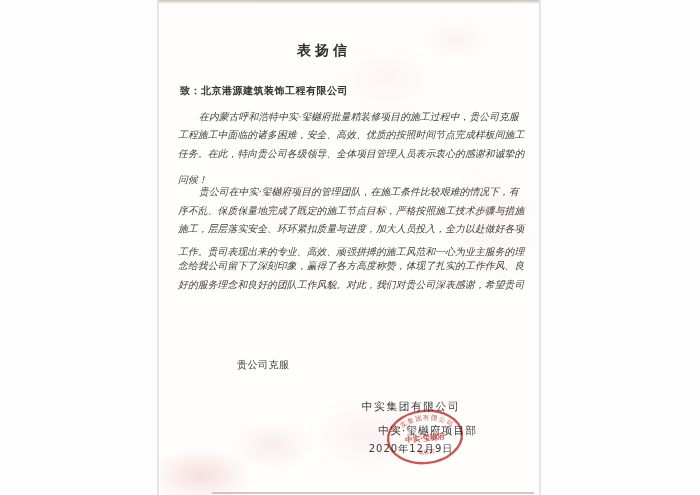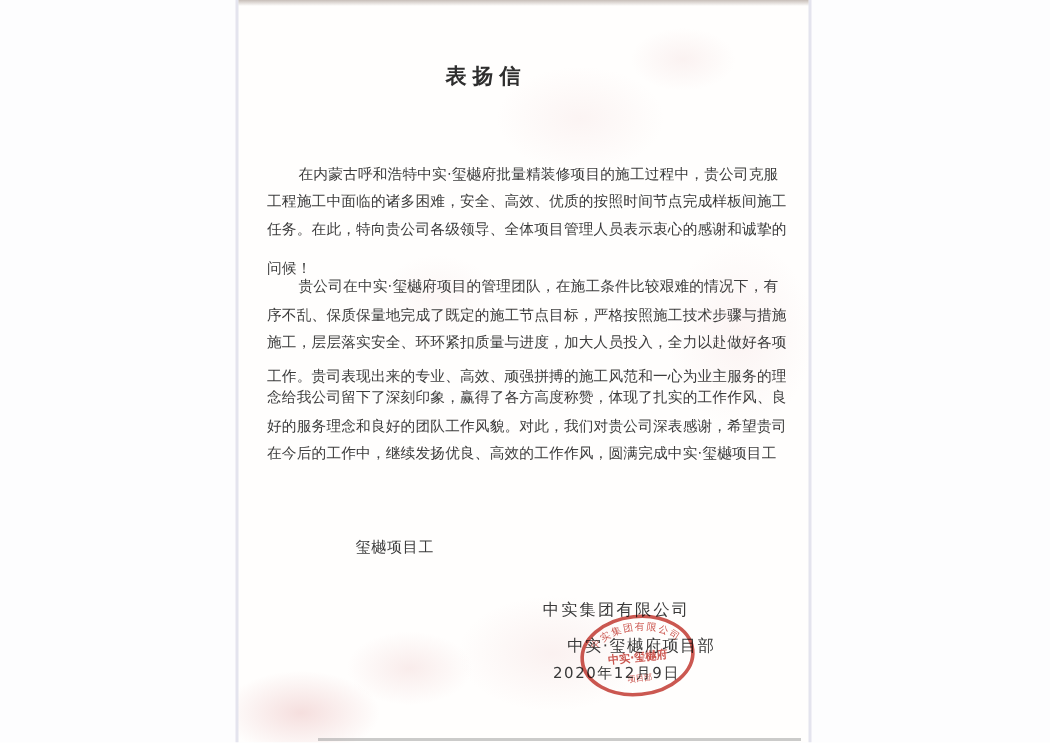--- a/index.html
+++ b/index.html
@@ -50,21 +50,21 @@
     color: #2e2e2e; white-space: nowrap;
   }
   .recipient {
     position: absolute; left: 21px; top: 84px;
     font-size: 10px; font-weight: bold; letter-spacing: 0.5px;
     color: #333; white-space: nowrap;
   }
   .bl {
     position: absolute; left: 19px; width: 345px;
     font-size: 9.8px; line-height: 11px; letter-spacing: 0.1px;
-    color: #3c3c3c; white-space: nowrap;
+    color: #3c3c3c; white-space: nowrap; font-style: italic;
   }
   .indent { padding-left: 21px; }
   .closing {
     position: absolute; left: 78px; top: 358px;
     font-size: 10px; color: #3a3a3a; letter-spacing: 0.5px; white-space: nowrap;
   }
   .sig {
     position: absolute; left: 186px; width: 132px;
     text-align: center; color: #3a3a3a; white-space: nowrap;
   }
@@ -83,35 +83,35 @@
 <body>
 
 <div class="canvas">
   <div class="paper">
     <div class="paper-texture"></div>
     <div class="paper-top-edge"></div>
     <div class="paper-bottom-edge"></div>
 
     <div class="title">表扬信</div>
 
+    <div class="recipient">致：北京港源建筑装饰工程有限公司</div>
 
     <div class="bl indent" style="top:111px">在内蒙古呼和浩特中实·玺樾府批量精装修项目的施工过程中，贵公司克服</div>
     <div class="bl" style="top:129px">工程施工中面临的诸多困难，安全、高效、优质的按照时间节点完成样板间施工</div>
     <div class="bl" style="top:148px">任务。在此，特向贵公司各级领导、全体项目管理人员表示衷心的感谢和诚挚的</div>
     <div class="bl" style="top:174px">问候！</div>
 
     <div class="bl indent" style="top:186px">贵公司在中实·玺樾府项目的管理团队，在施工条件比较艰难的情况下，有</div>
     <div class="bl" style="top:223px">施工，层层落实安全、环环紧扣质量与进度，加大人员投入，全力以赴做好各项</div>
     <div class="bl" style="top:205px">序不乱、保质保量地完成了既定的施工节点目标，严格按照施工技术步骤与措施</div>
     <div class="bl" style="top:246px">工作。贵司表现出来的专业、高效、顽强拼搏的施工风范和一心为业主服务的理</div>
     <div class="bl" style="top:260px">念给我公司留下了深刻印象，赢得了各方高度称赞，体现了扎实的工作作风、良</div>
     <div class="bl" style="top:279px">好的服务理念和良好的团队工作风貌。对此，我们对贵公司深表感谢，希望贵司</div>
-    <div class="bl" style="top:297px">在今后的工作中，继续发扬优良、高效的工作作风，圆满完成中实·玺樾项目工</div>
 
-    <div class="closing">玺樾项目工</div>
+    <div class="closing">贵公司克服</div>
 
     <div class="sig sig-company">中实集团有限公司</div>
     <div class="sig sig-dept">中实·玺樾府项目部</div>
     <div class="sig sig-date">2020年12月9日</div>
 
     <svg class="stamp" viewBox="0 0 100 78" xmlns="http://www.w3.org/2000/svg" xmlns:xlink="http://www.w3.org/1999/xlink">
       <g transform="rotate(-6 50 39)">
         <ellipse cx="50" cy="39" rx="37" ry="26" fill="none" stroke="#c23a32" stroke-width="2.4"></ellipse>
         <path id="sealArc" d="M 17 45 A 33 23 0 1 1 83 45" fill="none"></path>
         <text font-size="6.6" fill="#c23a32" letter-spacing="1">

